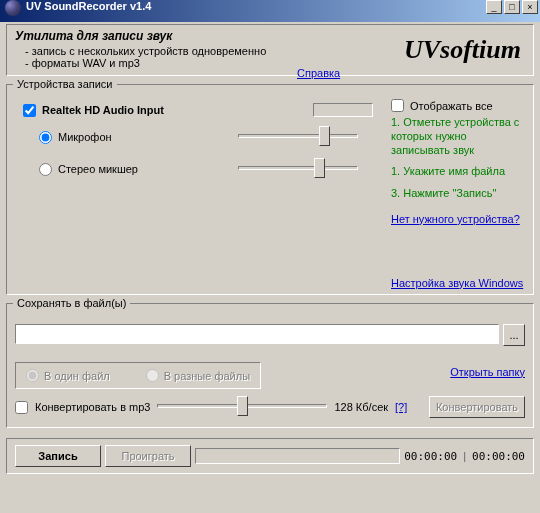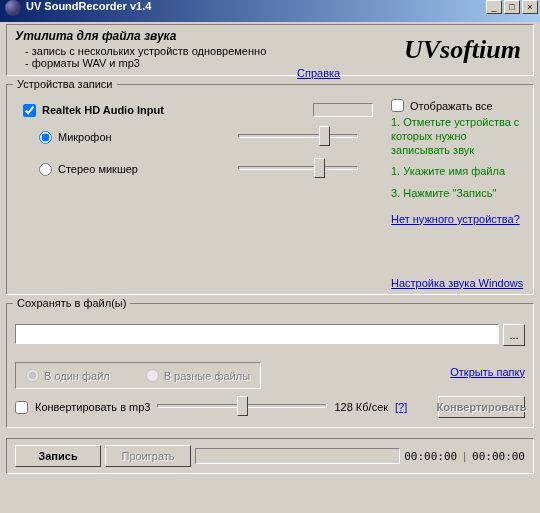--- a/index.html
+++ b/index.html
@@ -77,21 +77,21 @@
   <div class="title">UV SoundRecorder v1.4</div>
   <div class="win-btn">_</div>
   <div class="win-btn">□</div>
   <div class="win-btn">×</div>
 </div>
 
 <div class="content">
 
   <div class="header-box">
     <div class="info">
-      <div class="h-title">Утилита для файла звука</div>
+      <div class="h-title">Утилита для записи звук</div>
       <ul>
         <li>запись с нескольких устройств одновременно</li>
         <li>форматы WAV и mp3</li>
       </ul>
     </div>
     <span class="link help-link">Справка</span>
     <div class="brand">UVsoftium</div>
   </div>
 
   <div class="groupbox" style="padding-bottom:4px;">
@@ -155,21 +155,21 @@
       <span class="link">Открыть папку</span>
     </div>
 
     <div class="mp3-row">
       <input type="checkbox" style="">
       <span>Конвертировать в mp3</span>
       <span class="mp3-slider"><input type="range" class="h" min="0" max="10" value="5" style=""></span>
       <span>128 Кб/сек</span>
       <span class="link">[?]</span>
       <div style="flex:1;"></div>
-      <div class="button disabled" style="width:87px;font-weight:bold;">Конвертировать</div>
+      <div class="button disabled" style="width:96px;">Конвертировать</div>
     </div>
   </div>
 
   <div class="bottom-panel">
     <div class="button bold" style="width:86px;">Запись</div>
     <div class="button disabled" style="width:86px;">Проиграть</div>
     <div class="progress"></div>
     <span class="time">00:00:00</span>
     <span class="small-sep">|</span>
     <span class="time">00:00:00</span>

